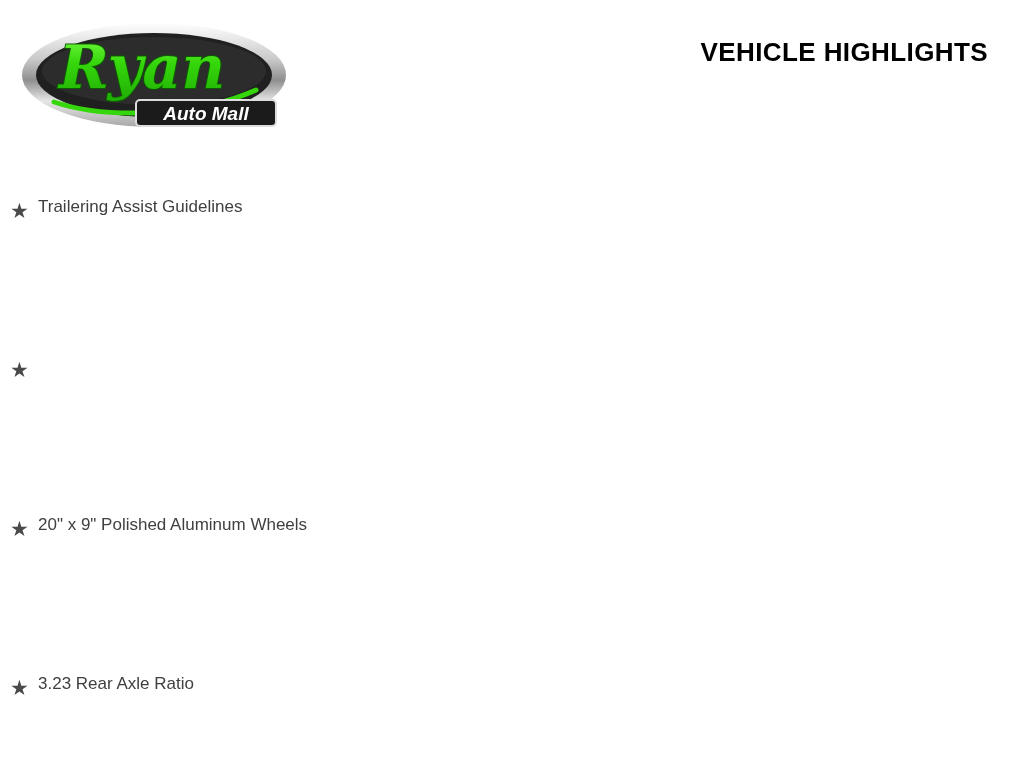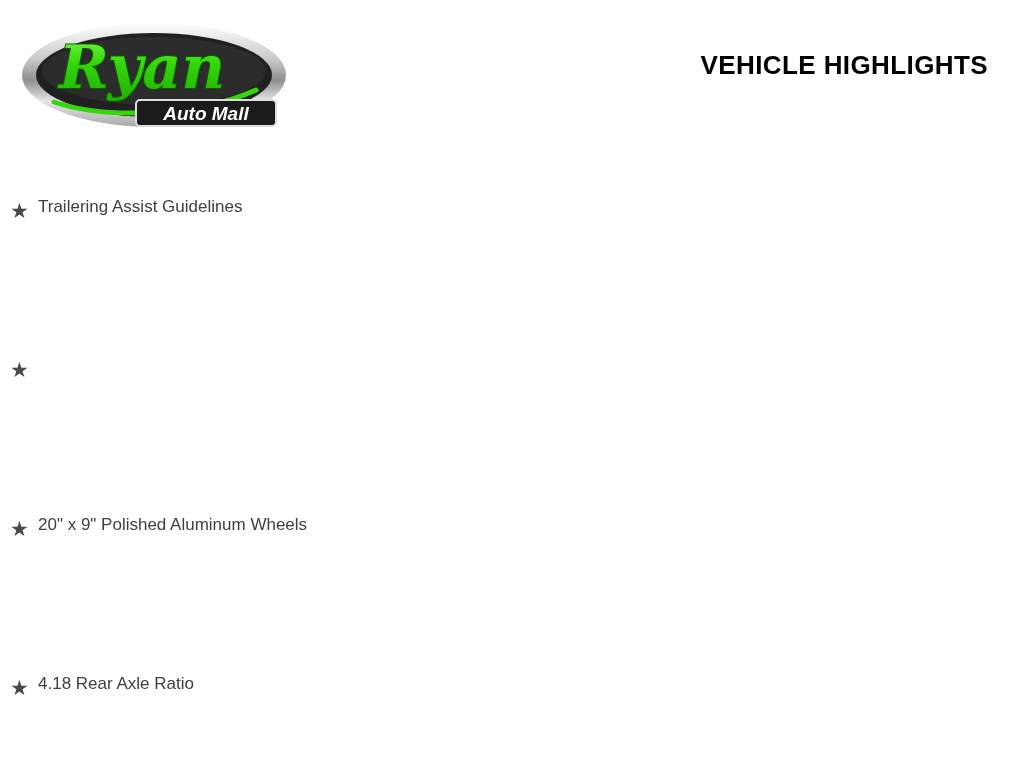--- a/index.html
+++ b/index.html
@@ -27,21 +27,21 @@
     left: 18px;
     top: 16px;
     width: 272px;
     height: 118px;
   }
   .logo svg { display: block; }
 
   .page-title {
     position: absolute;
     right: 36px;
-    top: 50px;
+    top: 37px;
     font-size: 26px;
     font-weight: bold;
     color: #000000;
     letter-spacing: 0.4px;
     white-space: nowrap;
   }
 
   
   .highlights {
     position: absolute;
@@ -127,16 +127,16 @@
     <span class="bullet-star">★</span>
   </div>
 
   <div class="highlight-row">
     <span class="bullet-star">★</span>
     <span class="highlight-text">20" x 9" Polished Aluminum Wheels</span>
   </div>
 
   <div class="highlight-row">
     <span class="bullet-star">★</span>
-    <span class="highlight-text">4.18 Rear Axle Ratio</span>
+    <span class="highlight-text">3.23 Rear Axle Ratio</span>
   </div>
 
 </div>
 
 </body></html>

